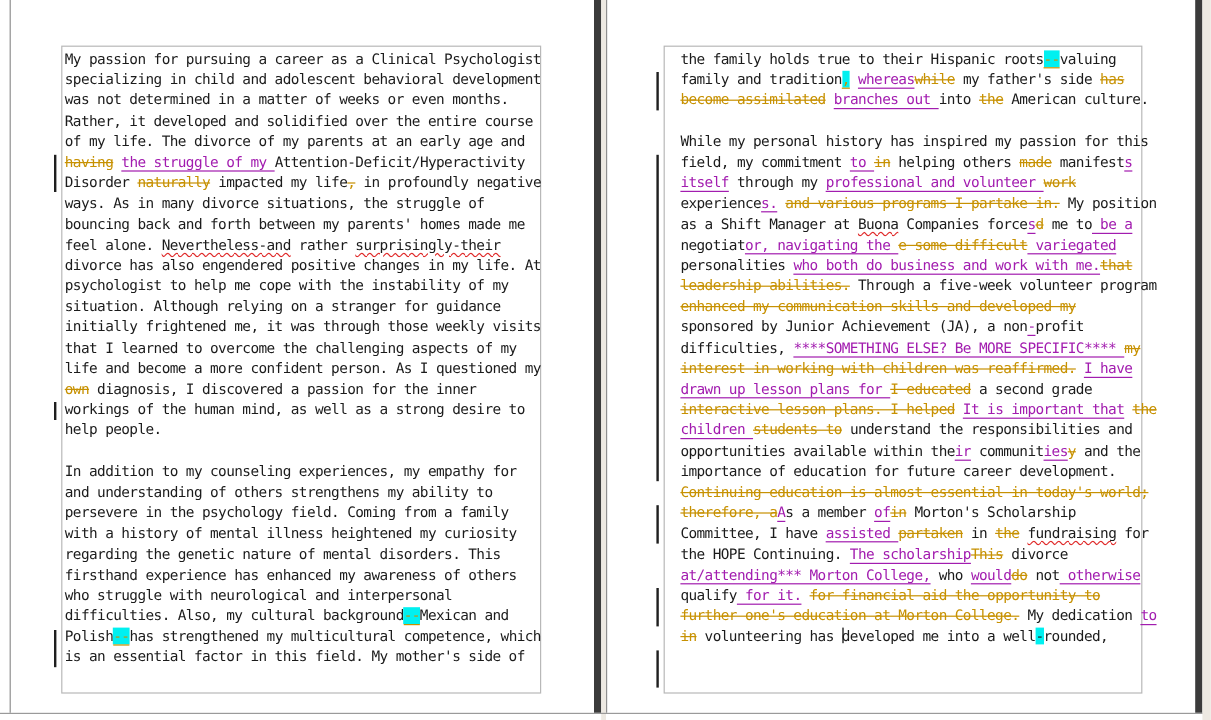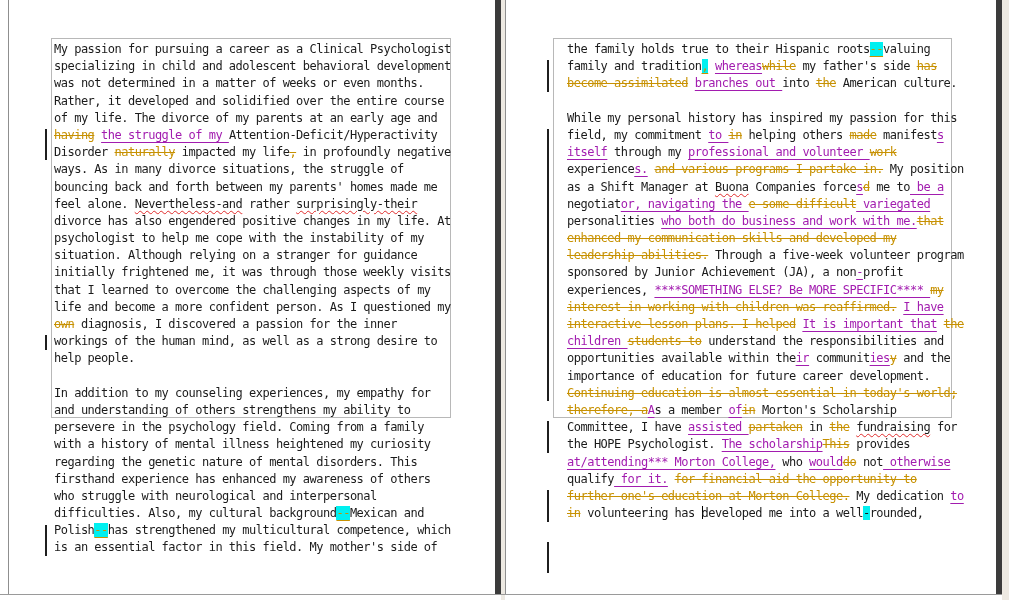--- a/index.html
+++ b/index.html
@@ -15,21 +15,21 @@
   #page-1{left:8px;width:487px;}
   #page-2{left:505px;width:492px;}
   .page-edge{position:absolute;top:0;height:594px;width:6px;background:#3b3b3b;}
   #edge-1{left:495px;}
   #edge-2{left:996px;}
   .canvas-gap{position:absolute;top:0;height:600px;background:#ede9e2;}
   #gap-1{left:501px;width:4px;}
   #gap-2{left:1002px;width:7px;}
   #page-bottom-line{position:absolute;left:0;top:594px;width:1002px;height:1px;background:#9a9a9a;}
   .text-frame{
-    position:absolute;top:38px;height:380px;
+    position:absolute;top:38px;height:540px;
     border:1px solid #b8b8b8;
     padding:2px 0 0 2px;box-sizing:border-box;
   }
   #frame-1{left:42px;width:400px;}
   #frame-2{left:47px;width:399px;padding-left:13px;}
   .doc-line{
     white-space:pre;height:17.2px;line-height:17.2px;
     font-size:12px;letter-spacing:-0.5px;color:#1b1b1b;
   }
   .run-plain{}
@@ -103,33 +103,34 @@
       <div class="doc-line"><span class="run-plain">family and tradition</span><span class="run-insert-highlight">,</span><span class="run-plain"> </span><span class="run-insert">whereas</span><span class="run-delete">while</span><span class="run-plain"> my father's side </span><span class="run-delete">has</span></div>
       <div class="doc-line"><span class="run-delete">become assimilated</span><span class="run-plain"> </span><span class="run-insert">branches out </span><span class="run-plain">into </span><span class="run-delete">the</span><span class="run-plain"> American culture.</span></div>
       <div class="doc-line">&nbsp;</div>
       <div class="doc-line"><span class="run-plain">While my personal history has inspired my passion for this</span></div>
       <div class="doc-line"><span class="run-plain">field, my commitment </span><span class="run-insert">to </span><span class="run-delete">in</span><span class="run-plain"> helping others </span><span class="run-delete">made</span><span class="run-plain"> manifest</span><span class="run-insert">s</span></div>
       <div class="doc-line"><span class="run-insert">itself</span><span class="run-plain"> through my </span><span class="run-insert">professional and volunteer </span><span class="run-delete">work</span></div>
       <div class="doc-line"><span class="run-plain">experience</span><span class="run-insert">s.</span><span class="run-plain"> </span><span class="run-delete">and various programs I partake in.</span><span class="run-plain"> My position</span></div>
       <div class="doc-line"><span class="run-plain">as a Shift Manager at </span><span class="run-spell-error">Buona</span><span class="run-plain"> Companies force</span><span class="run-insert">s</span><span class="run-delete">d</span><span class="run-plain"> me to</span><span class="run-insert"> be a</span></div>
       <div class="doc-line"><span class="run-plain">negotiat</span><span class="run-insert">or, navigating the </span><span class="run-delete">e some difficult</span><span class="run-insert"> variegated</span></div>
       <div class="doc-line"><span class="run-plain">personalities </span><span class="run-insert">who both do business and work with me.</span><span class="run-delete">that</span></div>
+      <div class="doc-line"><span class="run-delete">leadership abilities.</span><span class="run-plain"> Through a five-week volunteer program</span></div>
       <div class="doc-line"><span class="run-delete">enhanced my communication skills and developed my</span></div>
-      <div class="doc-line"><span class="run-delete">leadership abilities.</span><span class="run-plain"> Through a five-week volunteer program</span></div>
       <div class="doc-line"><span class="run-plain">sponsored by Junior Achievement (JA), a non</span><span class="run-insert">-</span><span class="run-plain">profit</span></div>
-      <div class="doc-line"><span class="run-plain">experiences, </span><span class="run-insert">****SOMETHING ELSE? Be MORE SPECIFIC**** </span><span class="run-delete">my</span></div>
+      <div class="doc-line"><span class="run-plain">difficulties, </span><span class="run-insert">****SOMETHING ELSE? Be MORE SPECIFIC**** </span><span class="run-delete">my</span></div>
       <div class="doc-line"><span class="run-delete">interest in working with children was reaffirmed.</span><span class="run-plain"> </span><span class="run-insert">I have</span></div>
+      <div class="doc-line"><span class="run-insert">drawn up lesson plans for </span><span class="run-delete">I educated</span><span class="run-plain"> a second grade</span></div>
       <div class="doc-line"><span class="run-delete">interactive lesson plans. I helped</span><span class="run-plain"> </span><span class="run-insert">It is important that</span><span class="run-plain"> </span><span class="run-delete">the</span></div>
       <div class="doc-line"><span class="run-insert">children </span><span class="run-delete">students to</span><span class="run-plain"> understand the responsibilities and</span></div>
       <div class="doc-line"><span class="run-plain">opportunities available within the</span><span class="run-insert">ir</span><span class="run-plain"> communit</span><span class="run-insert">ies</span><span class="run-delete">y</span><span class="run-plain"> and the</span></div>
       <div class="doc-line"><span class="run-plain">importance of education for future career development.</span></div>
       <div class="doc-line"><span class="run-delete">Continuing education is almost essential in today's world;</span></div>
       <div class="doc-line"><span class="run-delete">therefore, a</span><span class="run-insert">A</span><span class="run-plain">s a member </span><span class="run-insert">of</span><span class="run-delete">in</span><span class="run-plain"> Morton's Scholarship</span></div>
       <div class="doc-line"><span class="run-plain">Committee, I have </span><span class="run-insert">assisted </span><span class="run-delete">partaken</span><span class="run-plain"> in </span><span class="run-delete">the</span><span class="run-plain"> </span><span class="run-spell-error">fundraising</span><span class="run-plain"> for</span></div>
-      <div class="doc-line"><span class="run-plain">the HOPE Psychologist. </span><span class="run-insert">The scholarship</span><span class="run-delete">This</span><span class="run-plain"> provides</span></div>
+      <div class="doc-line"><span class="run-plain">the HOPE Continuing. </span><span class="run-insert">The scholarship</span><span class="run-delete">This</span><span class="run-plain"> divorce</span></div>
       <div class="doc-line"><span class="run-insert">at/attending*** Morton College,</span><span class="run-plain"> who </span><span class="run-insert">would</span><span class="run-delete">do</span><span class="run-plain"> not</span><span class="run-insert"> otherwise</span></div>
       <div class="doc-line"><span class="run-plain">qualify</span><span class="run-insert"> for it.</span><span class="run-plain"> </span><span class="run-delete">for financial aid the opportunity to</span></div>
       <div class="doc-line"><span class="run-delete">further one's education at Morton College.</span><span class="run-plain"> My dedication </span><span class="run-insert">to</span></div>
       <div class="doc-line"><span class="run-delete">in</span><span class="run-plain"> volunteering has </span><span class="text-caret"></span><span class="run-plain">developed me into a well</span><span class="run-plain-highlight">-</span><span class="run-plain">rounded,</span></div>
     </div>
 <div class="change-bar" style="left: 41px; top: 60.2px; height: 31.4px;"></div>
     <div class="change-bar" style="left: 41px; top: 129px; height: 272.2px;"></div>
     <div class="change-bar" style="left: 41px; top: 421.4px; height: 31.4px;"></div>
     <div class="change-bar" style="left: 41px; top: 490.2px; height: 31.4px;"></div>
     <div class="change-bar" style="left: 41px; top: 541.8px; height: 31.4px;"></div>

